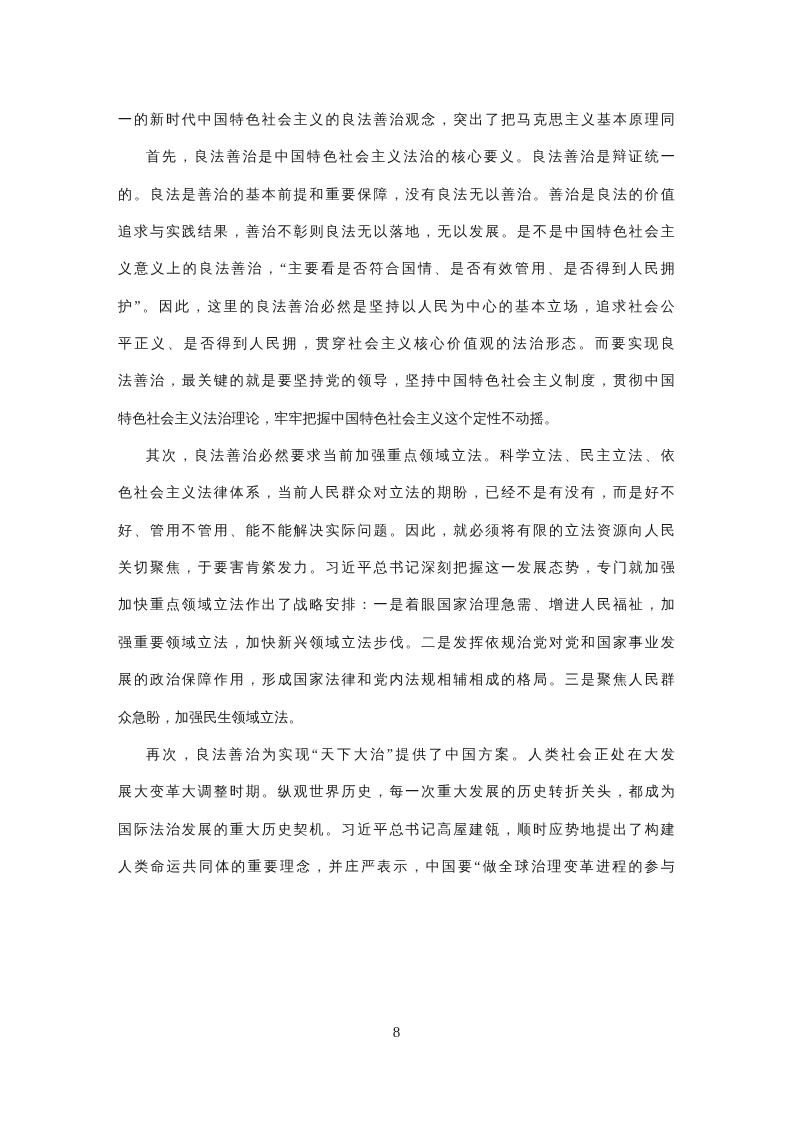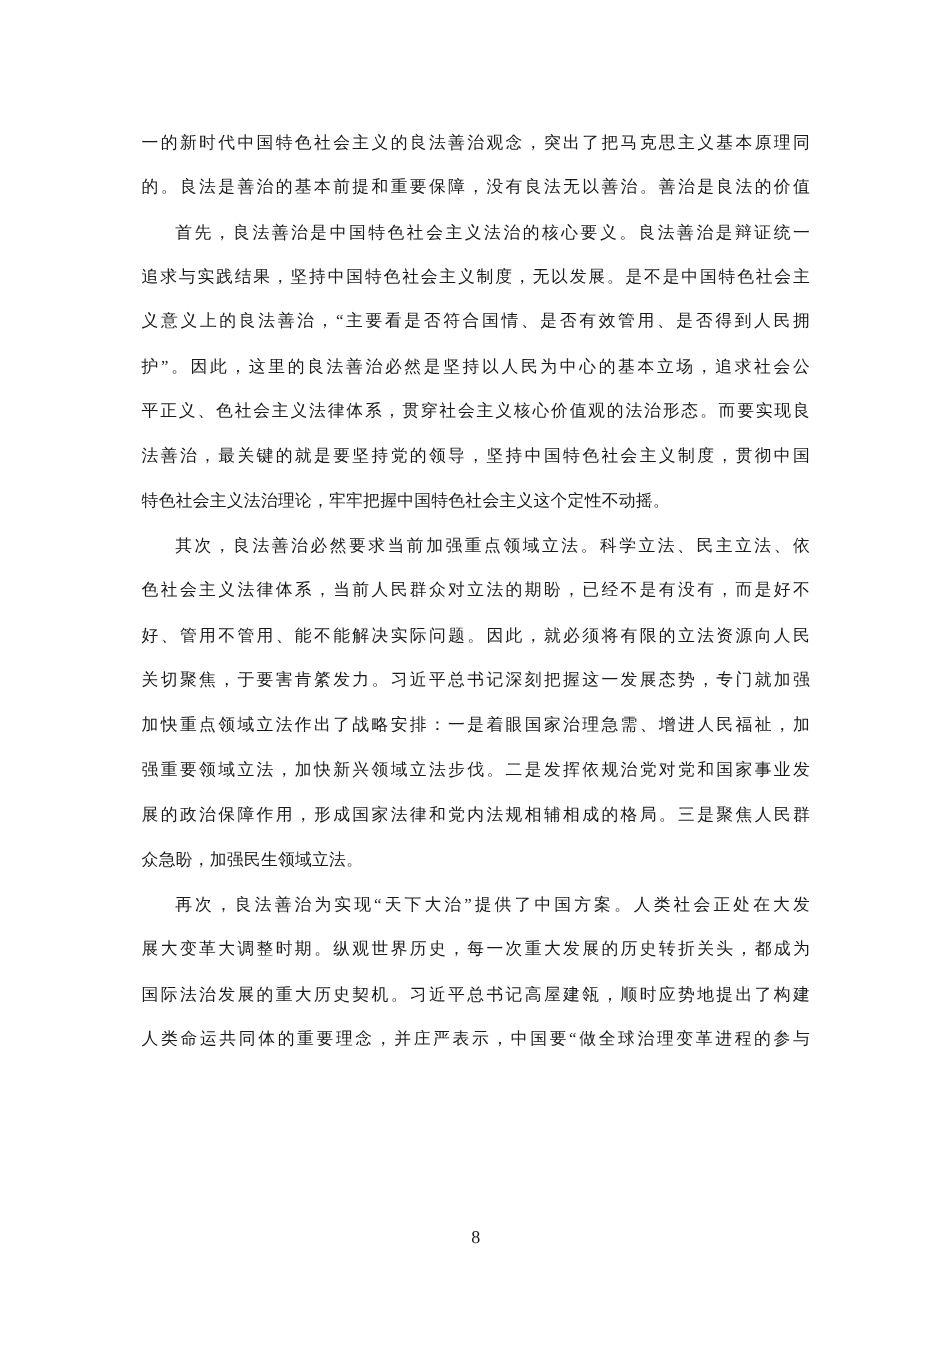--- a/index.html
+++ b/index.html
@@ -50,26 +50,26 @@
     color: #1a1a1a;
     font-family: "Liberation Serif", "DejaVu Serif", serif;
   }
 </style>
 </head>
 <body>
 
 <div class="page">
   <div class="doc-body">
     <div class="line j">一的新时代中国特色社会主义的良法善治观念，突出了把马克思主义基本原理同</div>
+    <div class="line j ind">首先，良法善治是中国特色社会主义法治的核心要义。良法善治是辩证统一</div>
     <div class="line j">的。良法是善治的基本前提和重要保障，没有良法无以善治。善治是良法的价值</div>
-    <div class="line j ind">首先，良法善治是中国特色社会主义法治的核心要义。良法善治是辩证统一</div>
-    <div class="line j">追求与实践结果，坚持中国特色社会主义制度，无以发展。是不是中国特色社会主</div>
+    <div class="line j">追求与实践结果，善治不彰则良法无以落地，无以发展。是不是中国特色社会主</div>
     <div class="line j">义意义上的良法善治，“主要看是否符合国情、是否有效管用、是否得到人民拥</div>
     <div class="line j">护”。因此，这里的良法善治必然是坚持以人民为中心的基本立场，追求社会公</div>
-    <div class="line j">平正义、色社会主义法律体系，贯穿社会主义核心价值观的法治形态。而要实现良</div>
+    <div class="line j">平正义、是否得到人民拥，贯穿社会主义核心价值观的法治形态。而要实现良</div>
     <div class="line j">法善治，最关键的就是要坚持党的领导，坚持中国特色社会主义制度，贯彻中国</div>
     <div class="line">特色社会主义法治理论，牢牢把握中国特色社会主义这个定性不动摇。</div>
     <div class="line j ind">其次，良法善治必然要求当前加强重点领域立法。科学立法、民主立法、依</div>
     <div class="line j">色社会主义法律体系，当前人民群众对立法的期盼，已经不是有没有，而是好不</div>
     <div class="line j">好、管用不管用、能不能解决实际问题。因此，就必须将有限的立法资源向人民</div>
     <div class="line j">关切聚焦，于要害肯綮发力。习近平总书记深刻把握这一发展态势，专门就加强</div>
     <div class="line j">加快重点领域立法作出了战略安排：一是着眼国家治理急需、增进人民福祉，加</div>
     <div class="line j">强重要领域立法，加快新兴领域立法步伐。二是发挥依规治党对党和国家事业发</div>
     <div class="line j">展的政治保障作用，形成国家法律和党内法规相辅相成的格局。三是聚焦人民群</div>
     <div class="line">众急盼，加强民生领域立法。</div>

